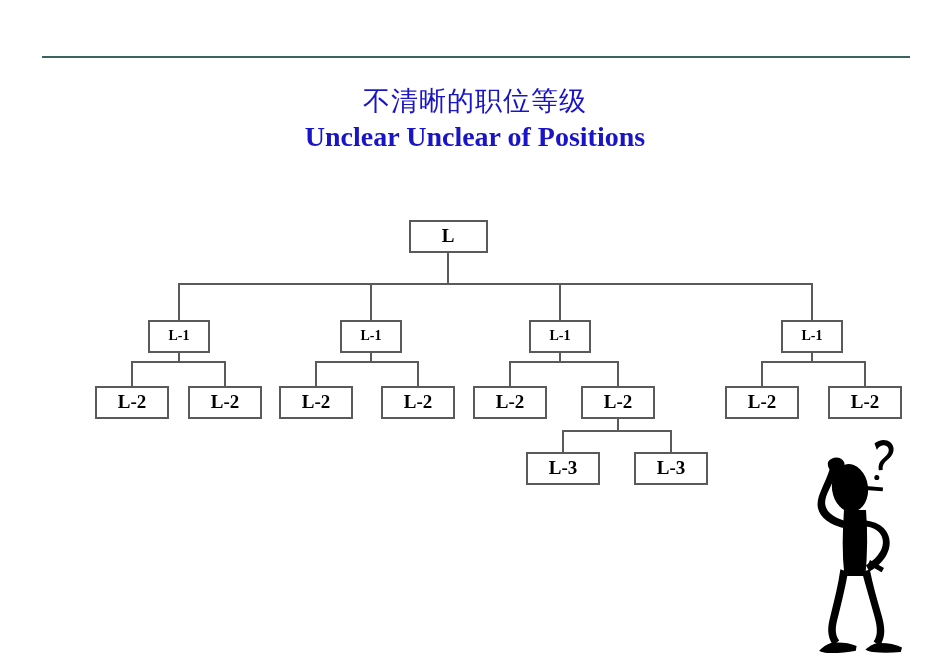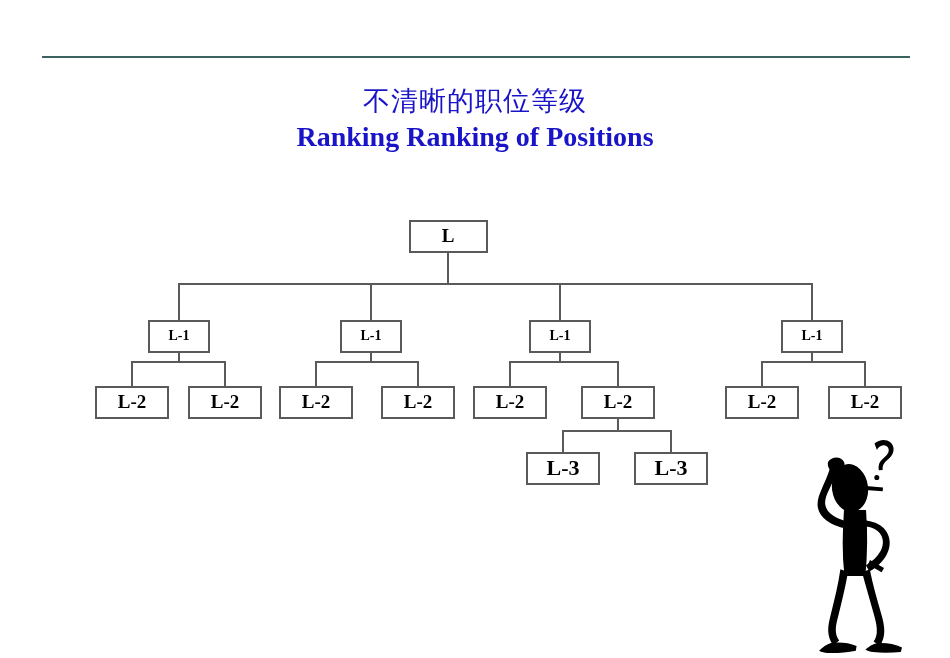--- a/index.html
+++ b/index.html
@@ -68,21 +68,21 @@
     font-family: "Liberation Serif", "DejaVu Serif", serif;
     font-weight: bold;
     display: flex;
     align-items: center;
     justify-content: center;
     letter-spacing: 0px;
   }
   .node.lvl0 { font-size: 19px; }
   .node.lvl1 { font-size: 14px; }
   .node.lvl2 { font-size: 19px; }
-  .node.lvl3 { font-size: 22px; text-align: center; }
+  .node.lvl3 { font-size: 19px; text-align: center; }
 
   .edge {
     position: absolute;
     background: #5a5a5a;
   }
   .edge.v { width: 2px; }
   .edge.h { height: 2px; }
 
   
   #stick-figure {
@@ -93,21 +93,21 @@
     height: 222px;
   }
 </style>
 </head>
 <body>
 
 <div id="top-rule"></div>
 
 <div id="title-block">
   <div id="title-cn">不清晰的职位等级</div>
-  <div id="title-en">Ranking Ranking of Positions</div>
+  <div id="title-en">Unclear Unclear of Positions</div>
 </div>
 
 <div id="org-chart">
 
 <div class="edge v" style="left: 447px; top: 252.5px; height: 30.5px; background: rgb(90, 90, 90);"></div>
     <div class="edge h" style="left: 178px; top: 283px; width: 635px; background: rgb(90, 90, 90);"></div>
     <div class="edge v" style="left: 178px; top: 283px; height: 36.5px; background: rgb(90, 90, 90);"></div>
     <div class="edge v" style="left: 370px; top: 283px; height: 36.5px; background: rgb(90, 90, 90);"></div>
     <div class="edge v" style="left: 559px; top: 283px; height: 36.5px; background: rgb(90, 90, 90);"></div>
     <div class="edge v" style="left: 811px; top: 283px; height: 36.5px; background: rgb(90, 90, 90);"></div>

